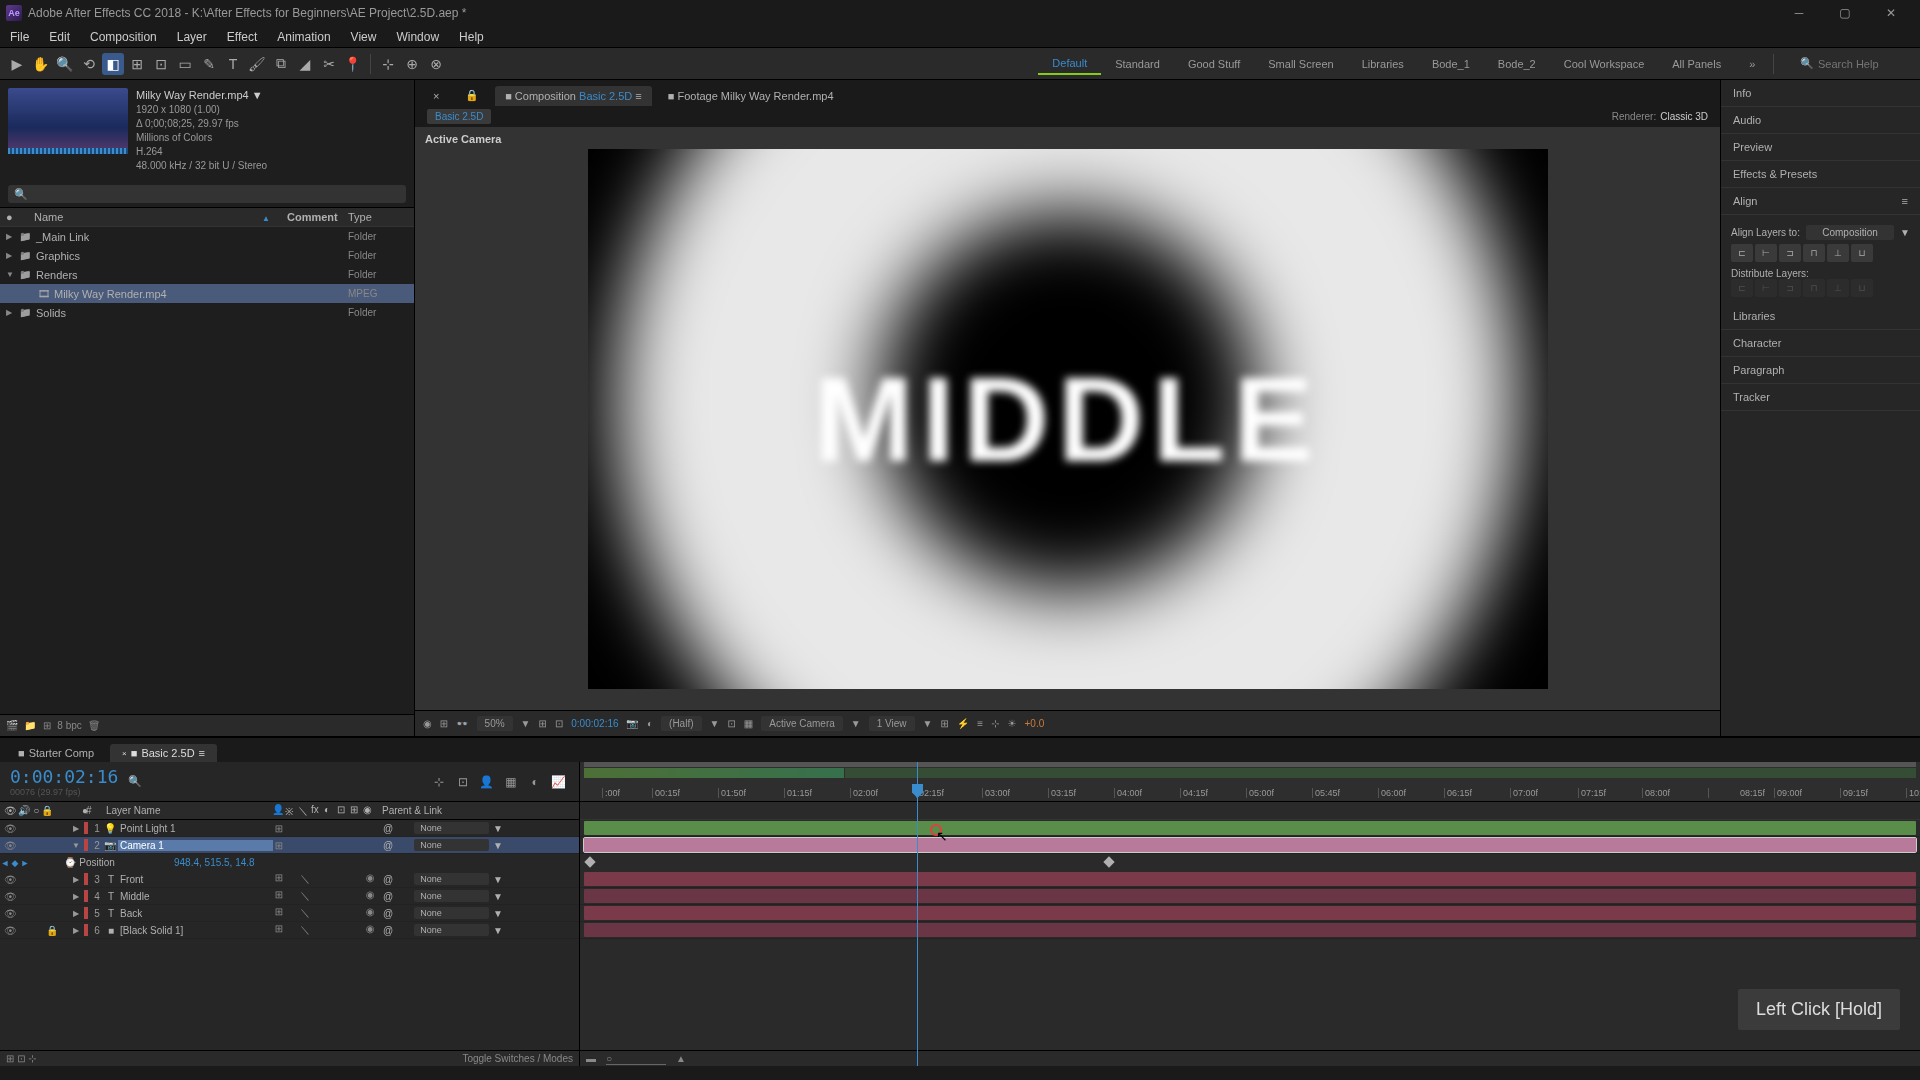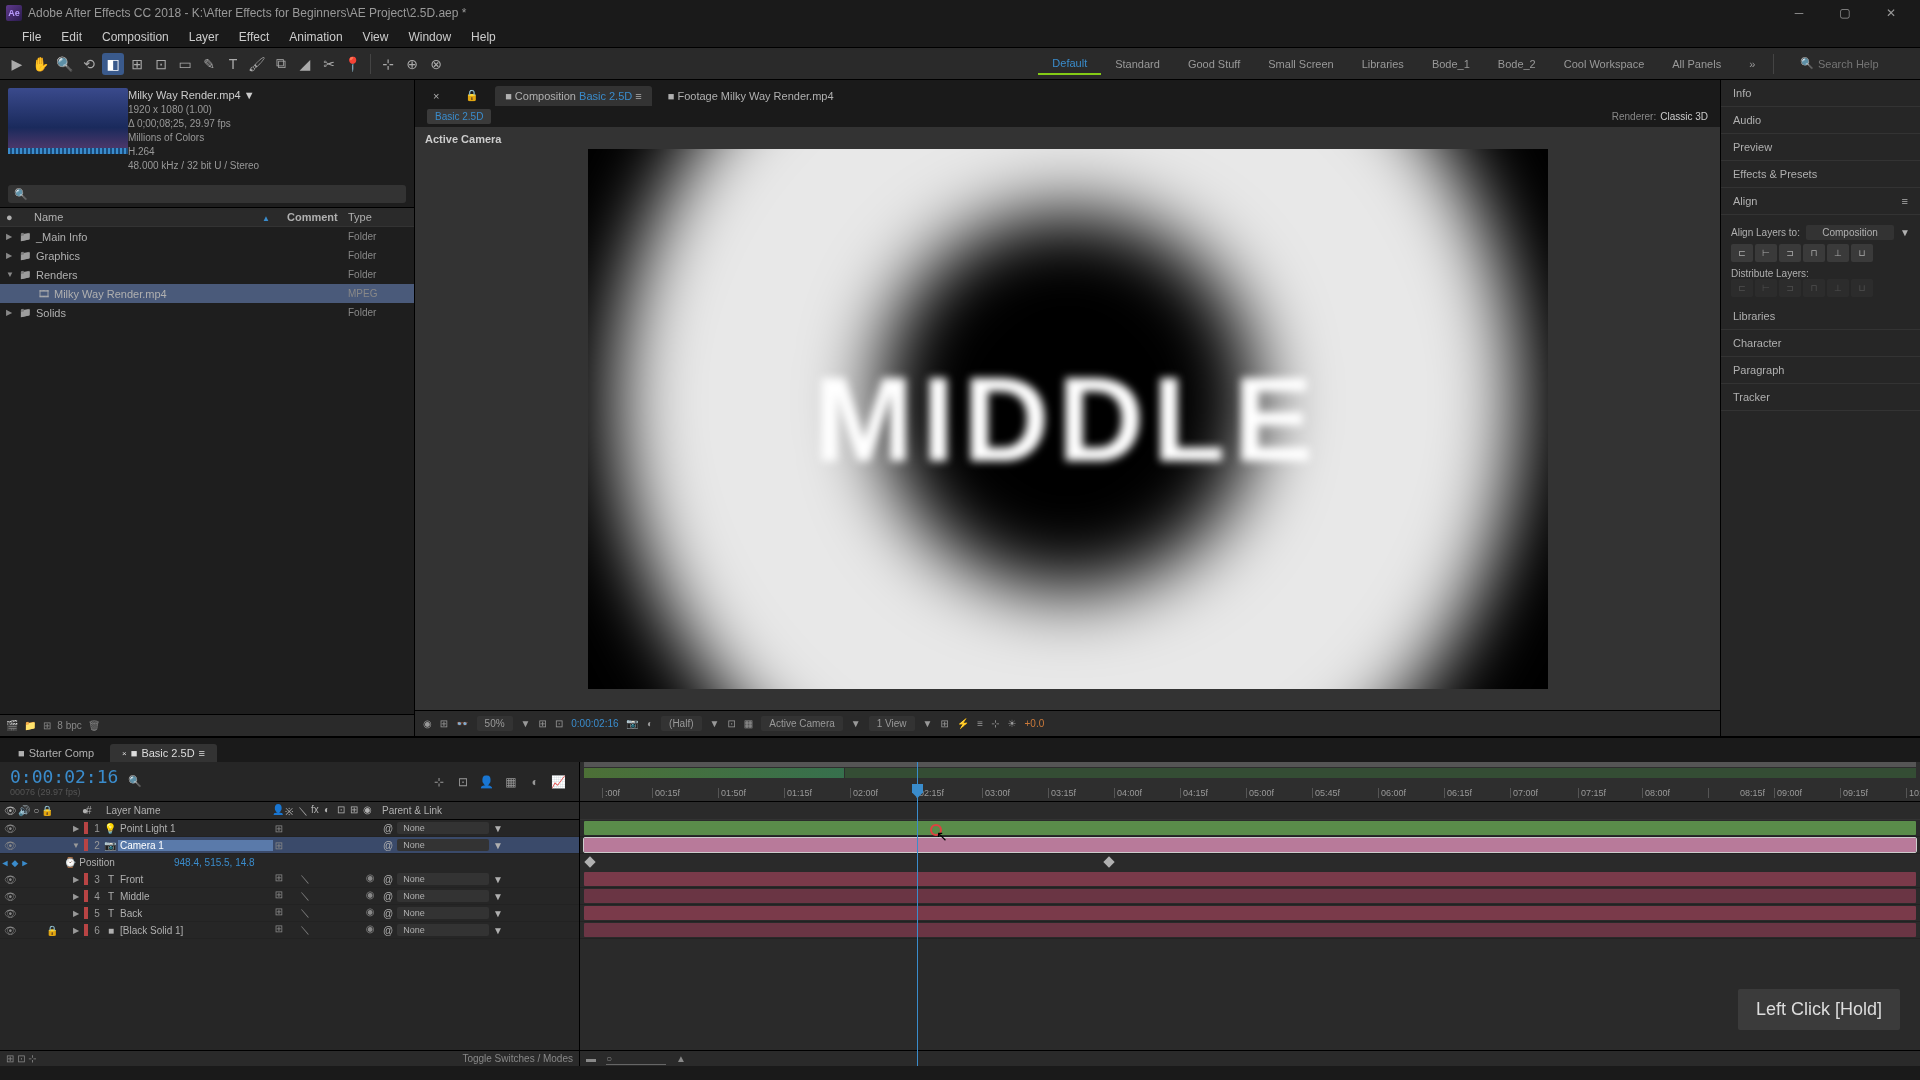--- a/index.html
+++ b/index.html
@@ -5,21 +5,21 @@
 * { margin: 0; padding: 0; box-sizing: border-box; font-family: 'Segoe UI', Tahoma, sans-serif; user-select: none; }
 body { background: #262626; color: #b0b0b0; font-size: 11px; overflow: hidden; width: 1920px; height: 1080px; position: relative; }
 
 
 .title-bar { height: 26px; background: #1a1a1a; display: flex; align-items: center; padding: 0 6px; color: #999; font-size: 12px; }
 .title-bar .ae-icon { width: 16px; height: 16px; background: linear-gradient(135deg,#5f3a8c,#2a1b4d); border-radius: 2px; margin-right: 6px; display: flex; align-items: center; justify-content: center; font-size: 9px; font-weight: bold; color: #b99cff; }
 .title-bar .spacer { flex: 1; }
 .title-bar .winbtn { width: 46px; height: 26px; display: flex; align-items: center; justify-content: center; font-size: 12px; cursor: pointer; }
 
 
-.menu-bar { height: 22px; background: #1a1a1a; display: flex; align-items: center; padding: 0 12px; border-bottom: 1px solid #000; }
+.menu-bar { height: 22px; background: #1a1a1a; display: flex; align-items: center; padding: 0 0; border-bottom: 1px solid #000; }
 .menu-bar span { padding: 2px 10px; font-size: 12px; color: #ccc; cursor: pointer; }
 
 
 .toolbar { height: 32px; background: #2a2a2a; display: flex; align-items: center; padding: 0 6px; border-bottom: 1px solid #000; gap: 2px; }
 .toolbar .tool { width: 22px; height: 22px; display: flex; align-items: center; justify-content: center; border-radius: 3px; cursor: pointer; color: #aaa; font-size: 14px; }
 .toolbar .tool.active { background: #3a5a8c; color:#fff; }
 .toolbar .divider { width: 1px; height: 20px; background: #444; margin: 0 4px; }
 .toolbar .workspaces { margin-left: auto; display: flex; align-items: center; gap: 0; }
 .toolbar .ws { padding: 4px 14px; color: #999; font-size: 11px; cursor: pointer; }
 .toolbar .ws.active { color: #3a8ccc; border-bottom: 2px solid #84cc16; }
@@ -28,21 +28,21 @@
 
 
 .main { display: flex; height: calc(1080px - 26px - 22px - 32px - 330px - 14px); }
 
 
 .project-panel { width: 415px; background: #1e1e1e; display: flex; flex-direction: column; border-right: 1px solid #000; }
 .panel-tabs { display: flex; height: 26px; background: #1a1a1a; align-items: flex-end; padding: 0 4px; gap: 4px; }
 .panel-tab { padding: 4px 12px; background: #262626; font-size: 11px; border-radius: 3px 3px 0 0; cursor: pointer; }
 .panel-tab.active { background: #333; color: #ddd; }
 .panel-tab .menu-icon { margin-left: 6px; font-size: 8px; }
-.asset-preview { display: flex; padding: 8px; }
+.asset-preview { display: flex; padding: 8px; gap: 8px; }
 .asset-thumb { width: 120px; height: 66px; background: linear-gradient(180deg,#3a4a8c 0%,#1a2a5c 60%,#5a3a6c 100%); border-radius: 2px; position: relative; }
 .asset-thumb::after { content:''; position:absolute; bottom:0; left:0; right:0; height:6px; background: repeating-linear-gradient(90deg,#3a8ccc,#3a8ccc 2px,#1a4c7c 2px,#1a4c7c 4px); }
 .asset-info { font-size: 10px; color: #999; line-height: 1.4; }
 .asset-info .name { color: #ccc; font-size: 11px; }
 .search-row { padding: 4px 8px; }
 .search-row input { width: 100%; background: #333; border: none; padding: 3px 6px; color: #aaa; font-size: 11px; border-radius: 3px; }
 .proj-header { display: flex; background: #2a2a2a; padding: 3px 6px; border-top: 1px solid #000; border-bottom: 1px solid #333; }
 .proj-header span:nth-child(1){width:14px;}
 .proj-header span:nth-child(2){flex:1; padding-left:14px;}
 .proj-header span:nth-child(3){width:90px;font-weight:bold;}
@@ -110,21 +110,21 @@
 .layer-row .vis-col span { width: 12px; text-align: center; color: #888; cursor: pointer;}
 .layer-row .twisty { width: 12px; text-align: center; font-size: 8px; color: #999; cursor: pointer;}
 .layer-row .color-tag { width: 4px; height: 12px; background: #b84444; margin: 0 2px;}
 .layer-row .num { width: 14px; text-align: center; color: #999;}
 .layer-row .type-icon { width: 14px; text-align: center;}
 .layer-row .lname { width: 155px; padding-left: 2px;}
 .layer-row.selected .lname { background: #5a7aaa; color:#fff; }
 .layer-row .switches { width: 110px; display: flex; gap: 1px;}
 .layer-row .switches span { width: 12px; text-align: center; color: #888;}
 .layer-row .parent { width: 120px; display: flex; align-items: center; gap: 4px;}
-.layer-row .parent-sel { background: #333; padding: 1px 6px; border-radius: 2px; font-size: 9px; flex:1;}
+.layer-row .parent-sel { background: #333; padding: 1px 6px; border-radius: 2px; font-size: 9px; flex:1;margin-left:17px;}
 .prop-row { display: flex; align-items: center; height: 17px; font-size: 10px;}
 .prop-row .kf { color: #3a8ccc; font-size:9px; width:30px; display:flex; gap:2px; justify-content:center;}
 .prop-row .pname { width: 120px; padding-left: 10px;}
 .prop-row .pval { color: #3a8ccc;}
 .tl-footer { height: 16px; background: #2a2a2a; display: flex; align-items: center; padding: 0 6px; justify-content: space-between; font-size: 10px; color: #888; border-top: 1px solid #000;}
 
 
 .tl-right { flex: 1; display: flex; flex-direction: column; background: #2a2a2a; position: relative;}
 .ruler { height: 40px; border-bottom: 1px solid #000; position: relative; background: #2e2e2e;}
 .ruler-ticks { position: absolute; top: 22px; left: 0; right: 0; height: 18px; display: flex;}
@@ -240,21 +240,21 @@
     <div class="proj-header">
       <span>●</span>
       <span>Name</span>
       <span><span class="sort-arrow">▲</span> <span>Comment</span></span>
       <span>Type</span>
     </div>
     <div class="proj-list">
       <div class="proj-row">
         <span class="twisty">▶</span>
           <span class="icon folder-icon"></span>
-        <span class="name">_Main Info</span>
+        <span class="name">_Main Link</span>
           <span class="comment"></span>
           <span class="type">Folder</span>
       </div>
       <div class="proj-row">
         <span class="twisty">▶</span>
           <span class="icon folder-icon"></span>
         <span class="name">Graphics</span>
           <span class="comment"></span>
           <span class="type">Folder</span>
       </div>

